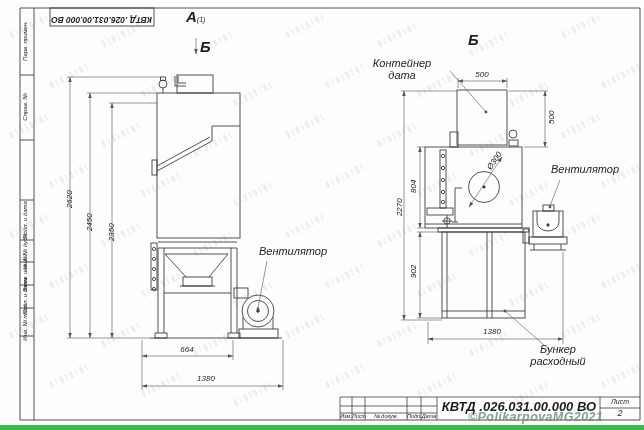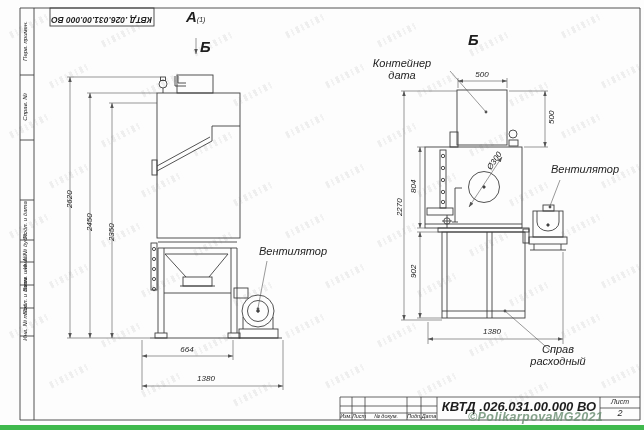--- a/index.html
+++ b/index.html
@@ -291,21 +291,21 @@
 <div class="t viewlbl" style="left:200px;top:39px;">Б</div>
 <div class="t viewlbl" style="left:468px;top:32px;">Б</div>
 
 <div class="t biglbl ctr" style="left:256px;top:246px;width:74px;">Вентилятор</div>
 <div class="t biglbl ctr" style="left:548px;top:164px;width:74px;">Вентилятор</div>
 <div class="t biglbl ctr" style="left:370px;top:58px;width:64px;white-space:normal;">
   <div>Контейнер</div>
   <div>дата</div>
 </div>
 <div class="t biglbl ctr" style="left:520px;top:344px;width:76px;white-space:normal;">
-  <div>Справ</div>
+  <div>Бункер</div>
   <div>расходный</div>
 </div>
 
 <div class="t dim ctr rot90" style="left:55px;top:195px;width:30px;">2620</div>
 <div class="t dim ctr rot90" style="left:75px;top:218px;width:30px;">2450</div>
 <div class="t dim ctr rot90" style="left:97px;top:228px;width:30px;">2350</div>
 <div class="t dim ctr" style="left:172px;top:346px;width:30px;">664</div>
 <div class="t dim ctr" style="left:188px;top:375px;width:36px;">1380</div>
 
 <div class="t dim ctr" style="left:467px;top:71px;width:30px;">500</div>

